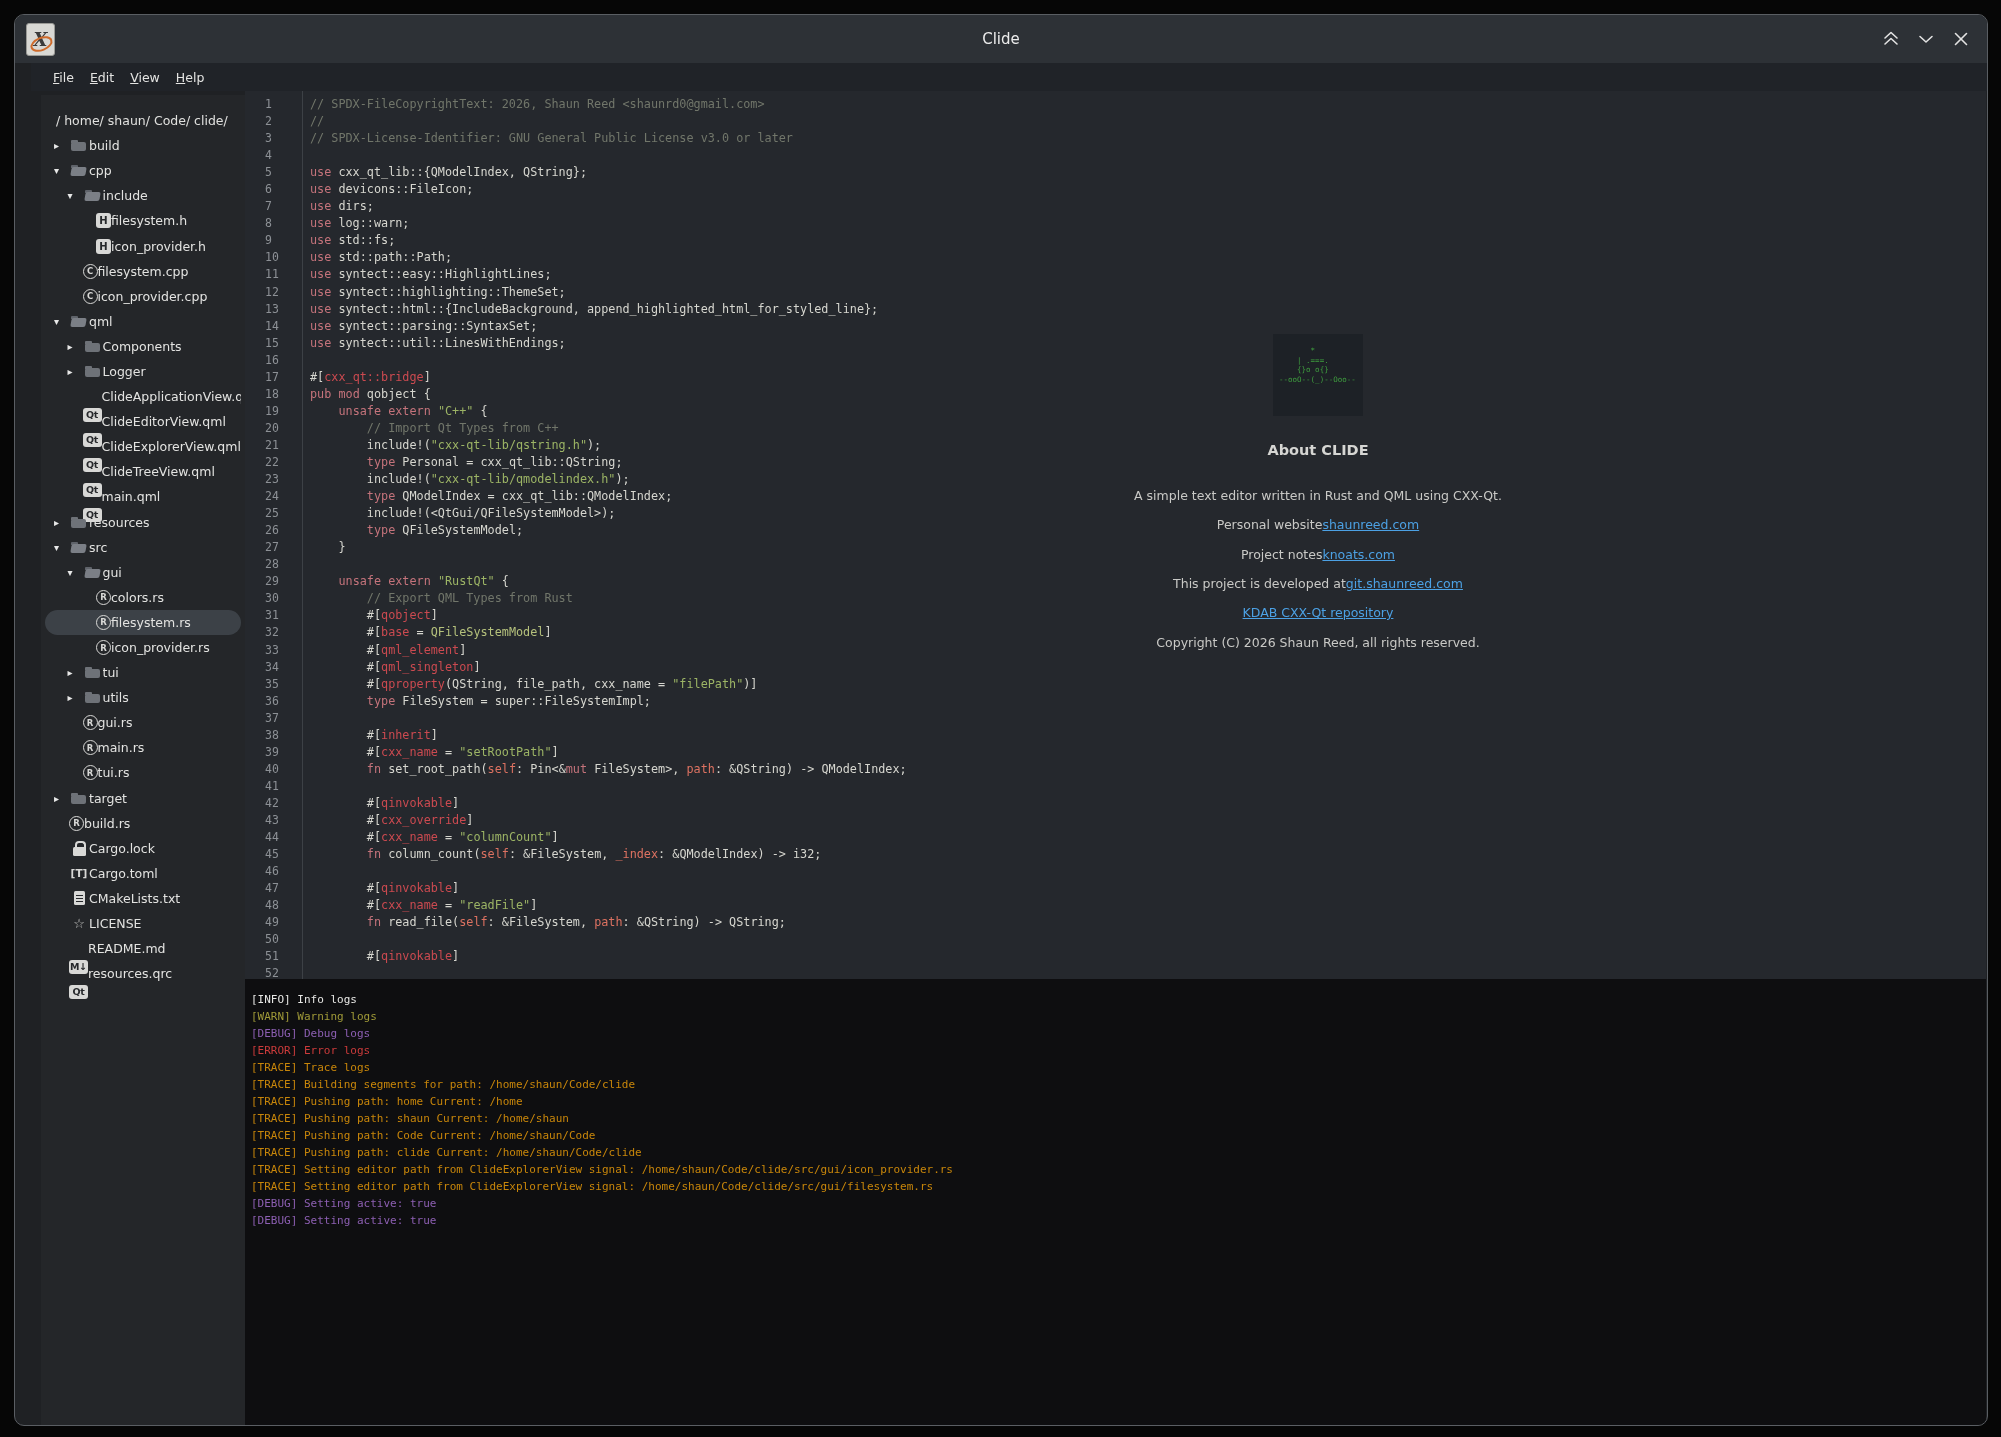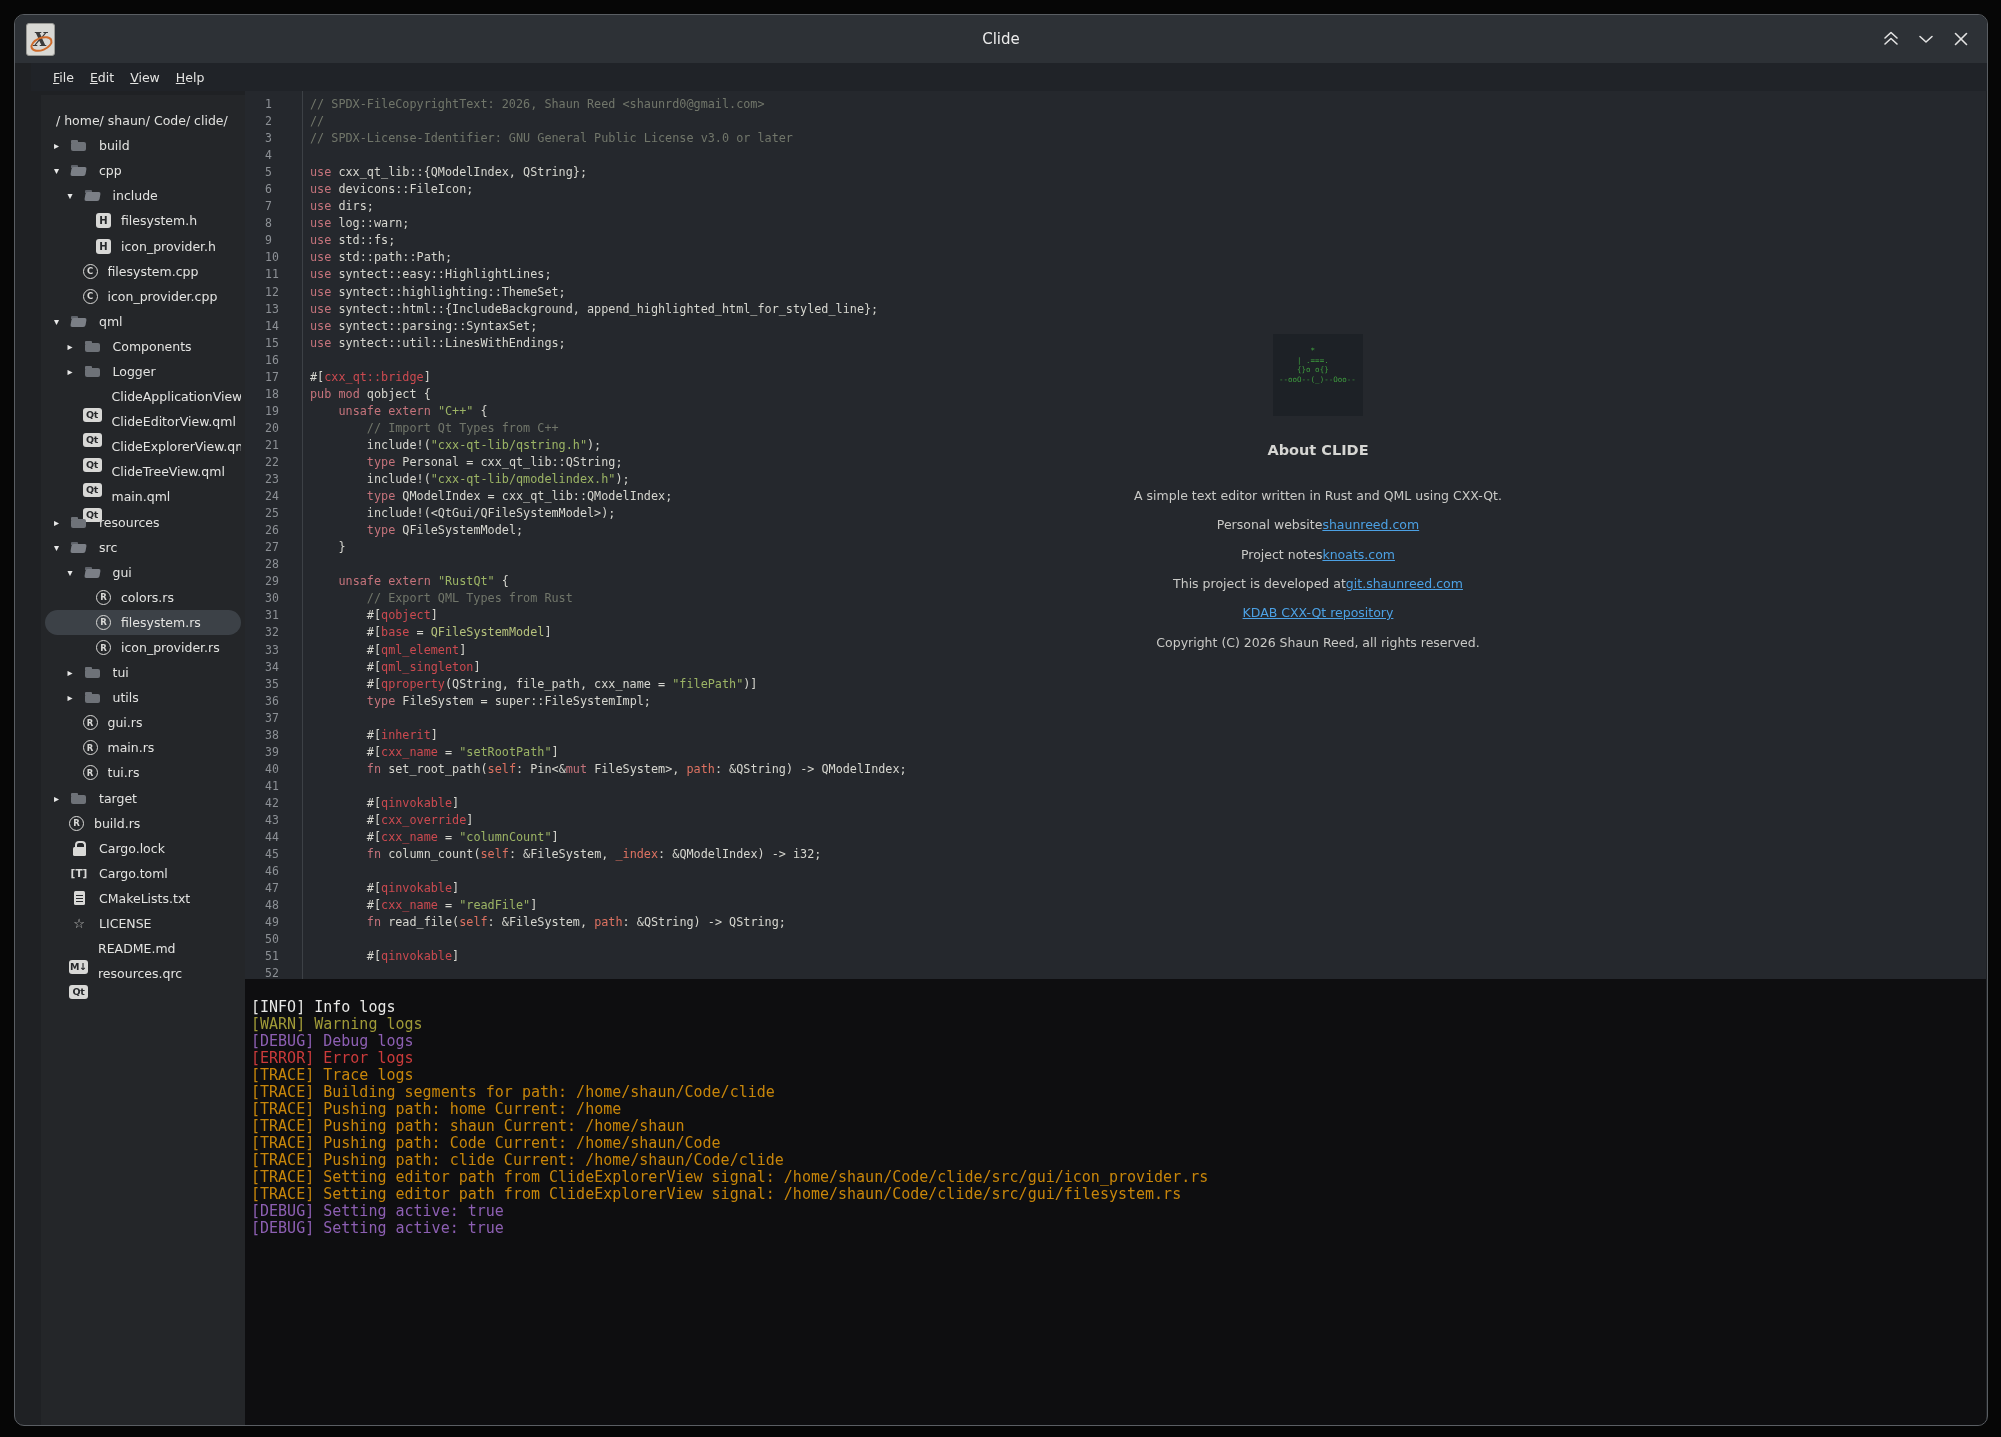--- a/index.html
+++ b/index.html
@@ -32,21 +32,21 @@
 
   
   .sidebar{position:absolute;left:26px;top:80px;width:204px;height:1333px;background:#242629;
            padding-top:13px;box-sizing:border-box;overflow:hidden;}
   .tree-root{height:25.1px;display:flex;align-items:center;padding-left:15px;
              color:#e0e0de;font-size:12.5px;white-space:nowrap;}
   .trow{height:25.1px;display:flex;align-items:center;color:#e3e3e1;font-size:12.5px;
         white-space:nowrap;margin:0 4px;border-radius:13px;cursor:default;}
   .trow.selected{background:#3c4147;}
   .chev{width:15px;flex:none;font-size:10px;color:#e8e8e8;text-align:left;}
-  .tlabel{margin-left:10px;overflow:hidden;}
+  .tlabel{margin-left:0;overflow:hidden;}
 
   
   .fic{display:inline-flex;align-items:center;justify-content:center;width:20px;height:17px;
        flex:none;position:relative;font-family:"DejaVu Sans",sans-serif;}
   .fic.folder::before{content:"";position:absolute;left:2px;top:3px;width:7px;height:3px;
        background:#6e7278;border-radius:1px 1px 0 0;}
   .fic.folder::after{content:"";position:absolute;left:2px;top:5px;width:15px;height:9px;
        background:#6e7278;border-radius:2px;}
   .fic.folder-open::before{content:"";position:absolute;left:2px;top:3px;width:7px;height:3px;
        background:#5f636a;border-radius:1px 1px 0 0;}
@@ -87,22 +87,22 @@
   .ascii-box pre{margin:0;font-family:"DejaVu Sans Mono",monospace;font-size:7.5px;
                  line-height:9.5px;color:#3f9e3f;text-align:left;padding-left:6px;}
   .about-heading{margin-top:23px;height:22px;line-height:22px;font-size:14.5px;font-weight:bold;
                  color:#d6d6d3;}
   .about-lines{margin-top:20px;}
   .aline{height:29.3px;display:flex;align-items:center;justify-content:center;font-size:12.5px;}
   .alink{color:#4ca1e4;text-decoration:underline;cursor:pointer;}
 
   
   .logpanel{position:absolute;left:230px;top:964px;width:1741px;height:446px;background:#0e0e10;
-            padding:20px 0 0 6px;box-sizing:border-box;overflow:hidden;
-            font-family:"DejaVu Sans Mono",monospace;font-size:15px;}
+            padding:12px 0 0 6px;box-sizing:border-box;overflow:hidden;
+            font-family:"DejaVu Sans Mono",monospace;font-size:11px;}
   .log{height:17px;line-height:17px;white-space:pre;}
   .log.info{color:#e8e8e6;} .log.warn{color:#a09a38;} .log.debug{color:#8d5fb3;}
   .log.error{color:#cc3b3b;} .log.trace{color:#c8860a;}
 </style>
 </head>
 <body>
 
 <div class="window">
 
   <div class="titlebar">

